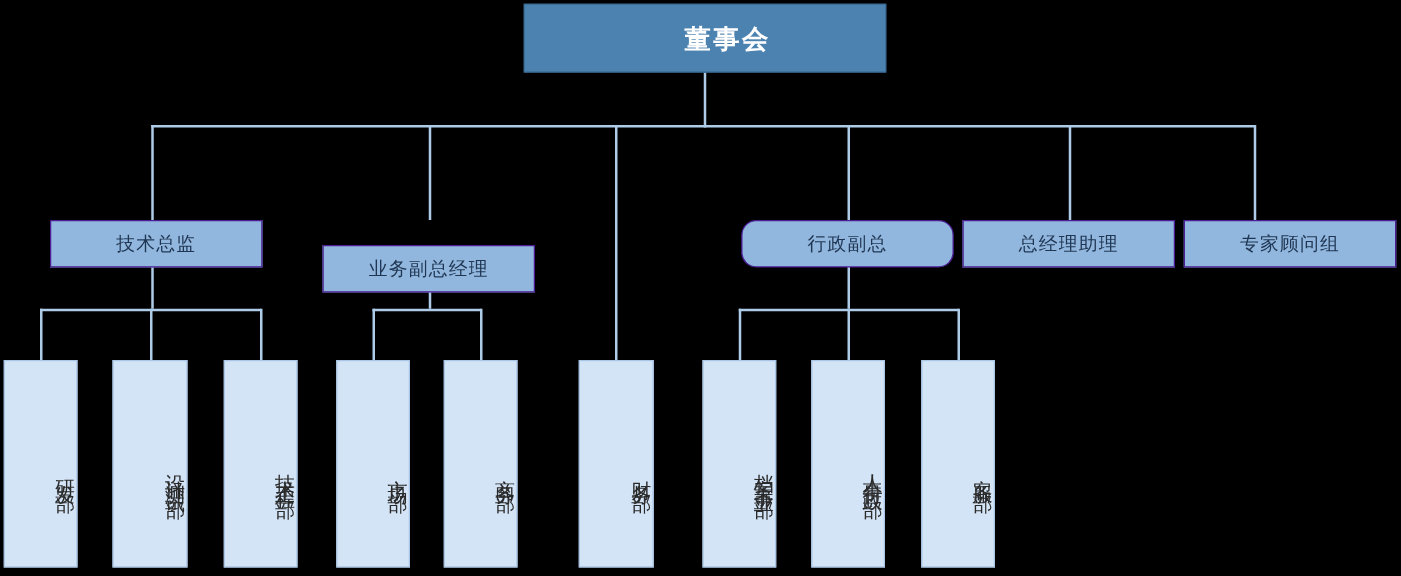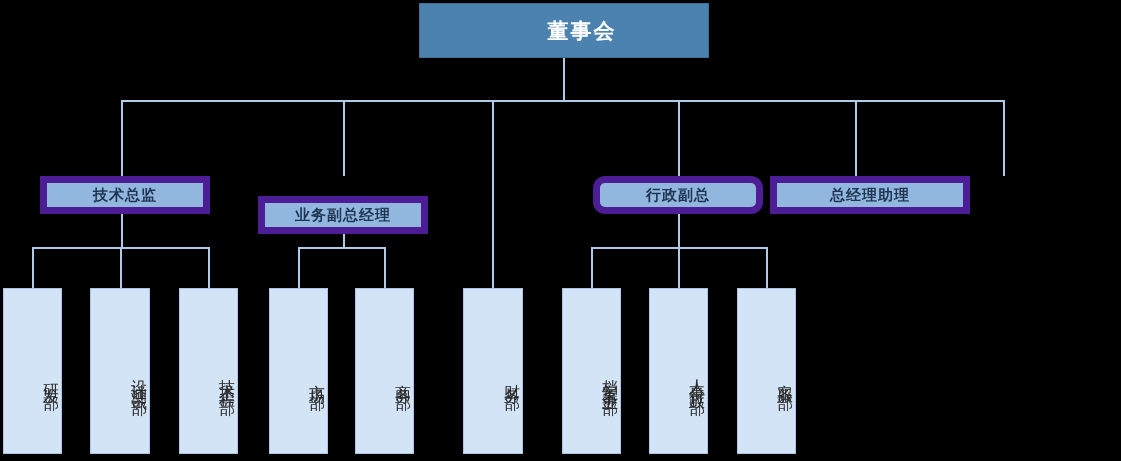--- a/index.html
+++ b/index.html
@@ -26,23 +26,23 @@
   .level-0 {
     background: #4b82b0;
     border: 1px solid #3d6e99;
     color: #ffffff;
     font-weight: bold;
     font-size: 21px;
     letter-spacing: 2px;
   }
   .level-1 {
     background: #92b7de;
-    border: 7px solid #4c1d95;
+    border: 1px solid #4c1d95;
     color: #1f3552;
-    font-weight: bold;
+    font-weight: normal;
     font-size: 15px;
     letter-spacing: 1px;
   }
   .level-2 {
     background: #d4e4f7;
     border: 1px solid #a9c6e6;
     color: #2a2a2a;
     font-weight: normal;
     font-size: 16px;
     writing-mode: vertical-rl;
@@ -98,22 +98,25 @@
 
   <div class="node level-1" style="left:40px; top:176px; width:170px; height:38px;">
     <span>技术总监</span>
   </div>
   <div class="node level-1" style="left:258px; top:176px; width:170px; height:38px;margin-top:20px;">
     <span>业务副总经理</span>
   </div>
   <div class="node level-1" style="left:593px; top:176px; width:170px; height:38px;border-radius:12px;">
     <span>行政副总</span>
   </div>
-  <div class="node level-1" style="left:770px; top:176px; width:200px; height:38px;">
+  <div class="node level-1" style="left:770px; top:176px; width:170px; height:38px;">
     <span>总经理助理</span>
+  </div>
+  <div class="node level-1" style="left:947px; top:176px; width:170px; height:38px;">
+    <span>专家顾问组</span>
   </div>
 
   <div class="node level-2" style="left:3px; top:288px; width:59px; height:166px;">
     <span>研发部</span>
   </div>
   <div class="node level-2" style="left:90px; top:288px; width:60px; height:166px;">
     <span>设计测试部</span>
   </div>
   <div class="node level-2" style="left:179px; top:288px; width:59px; height:166px;">
     <span>技术工程部</span>

